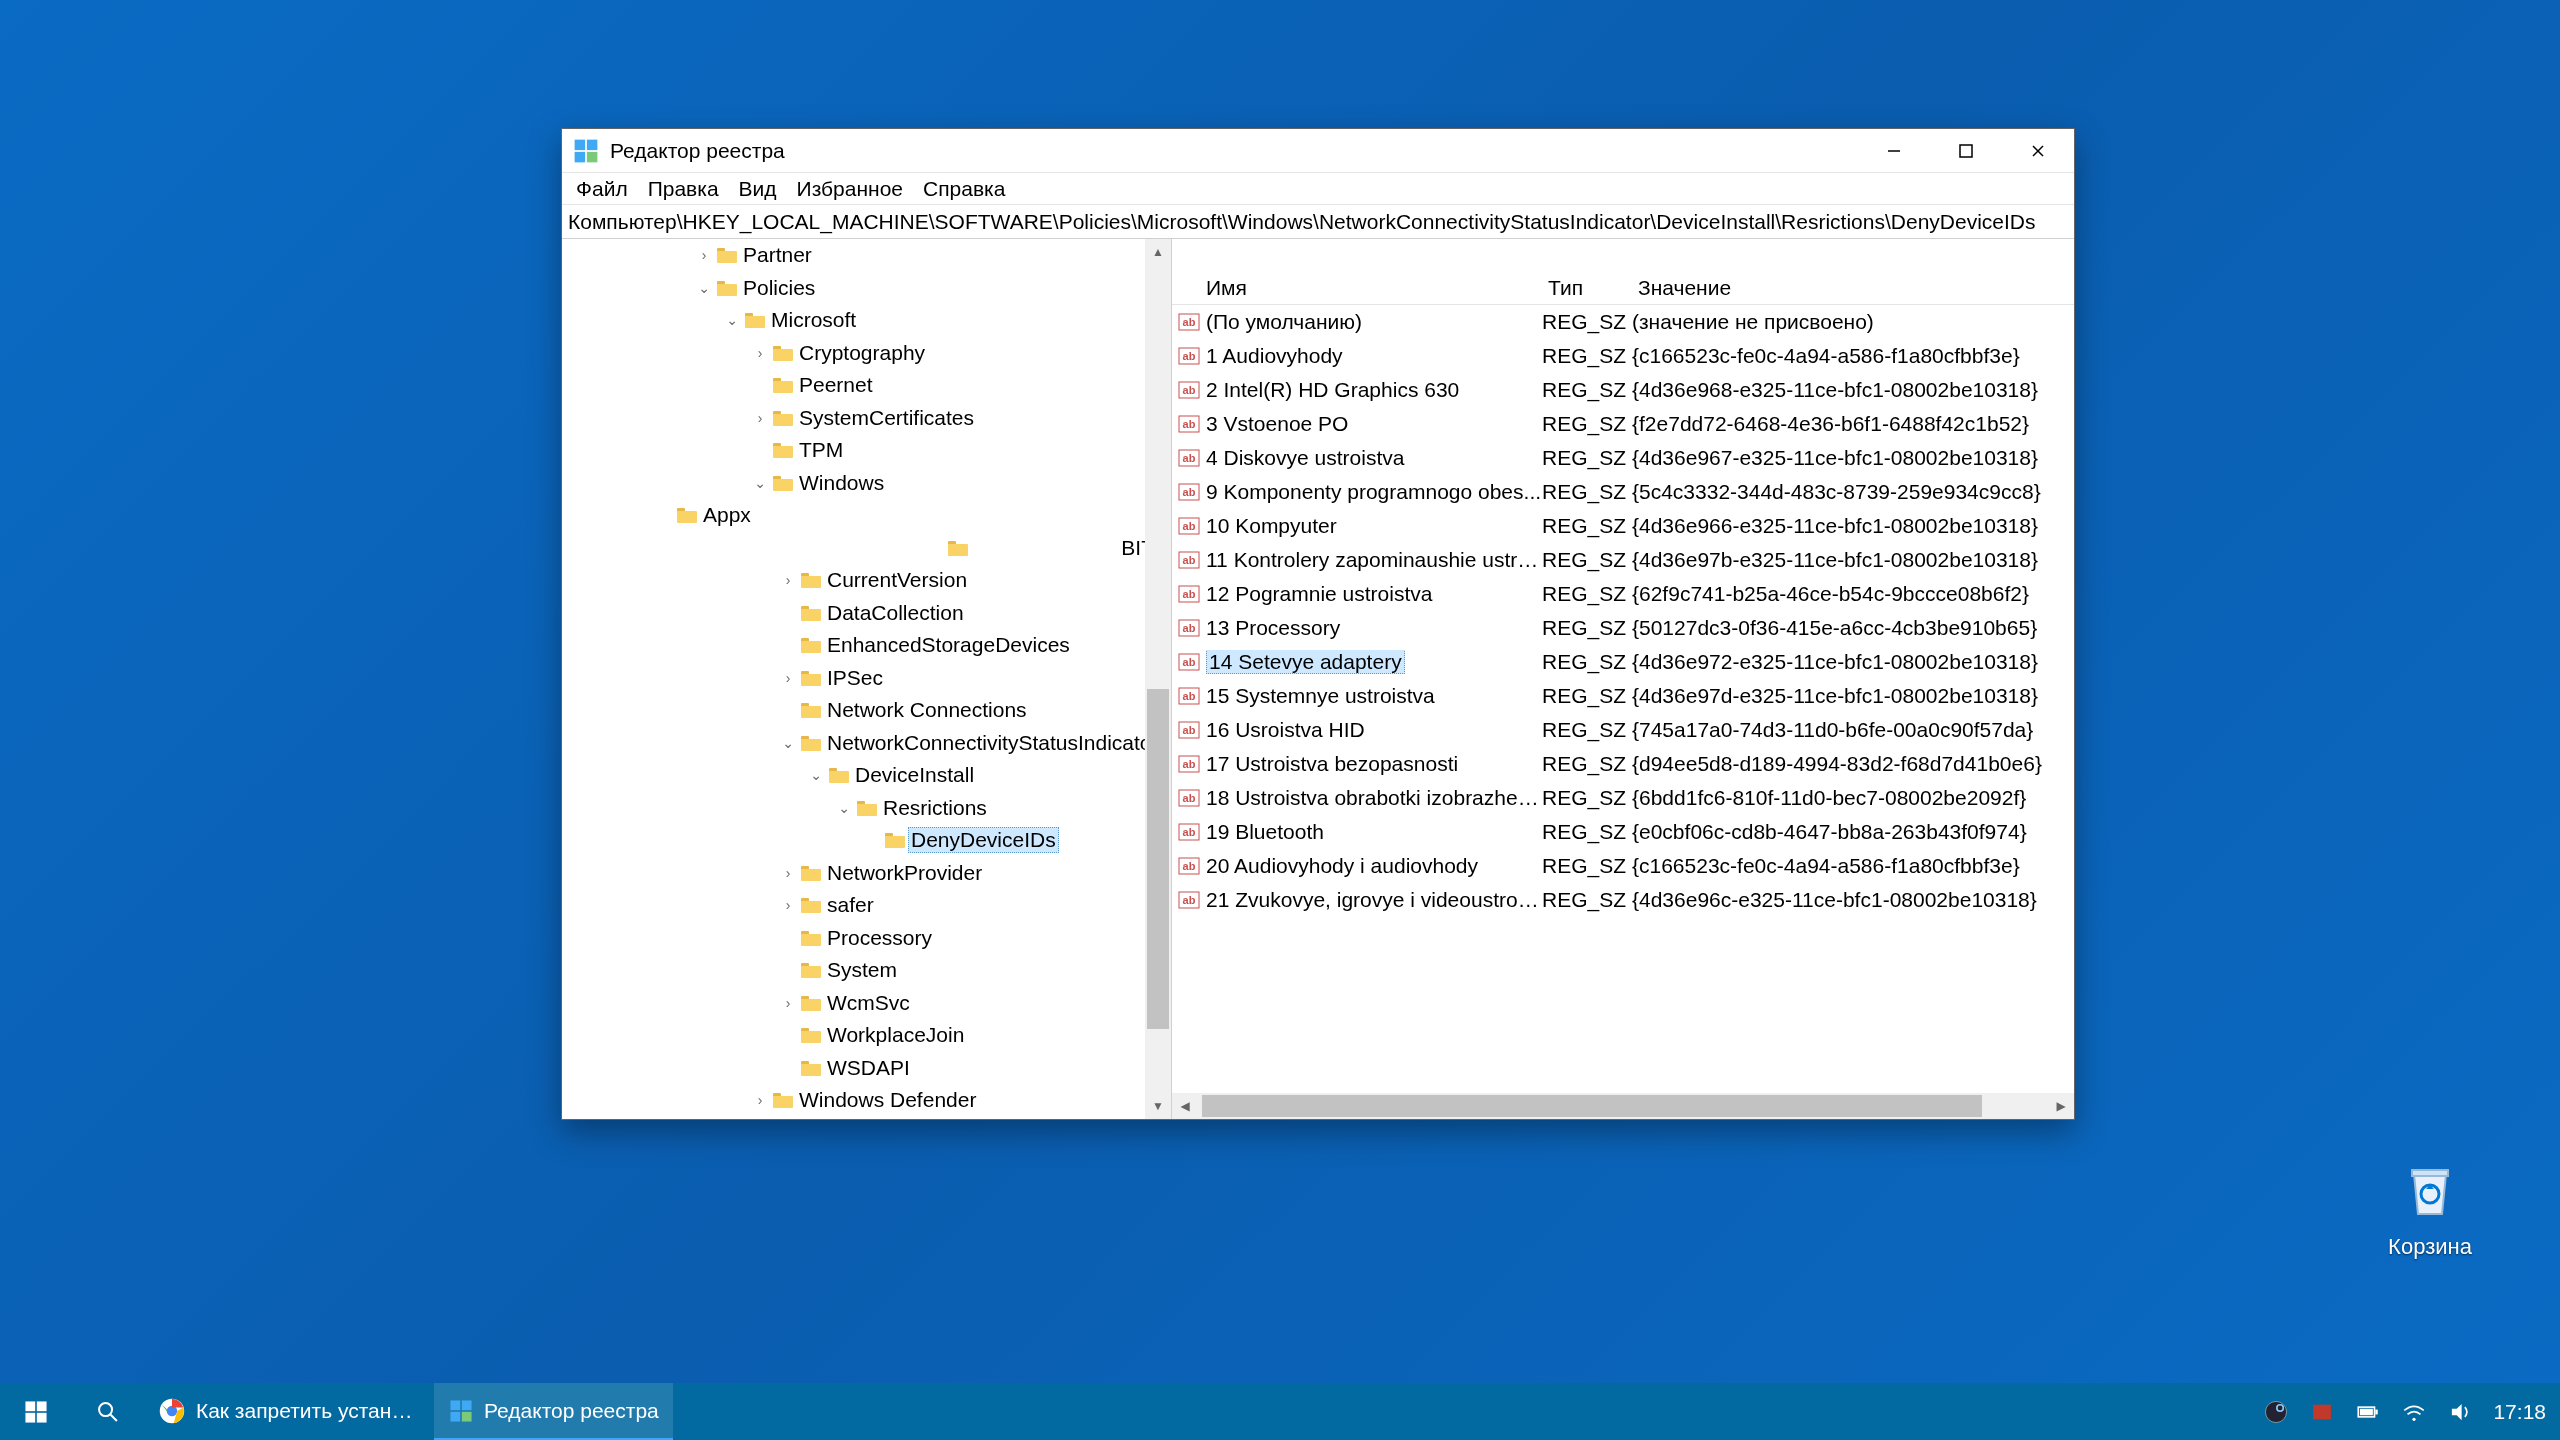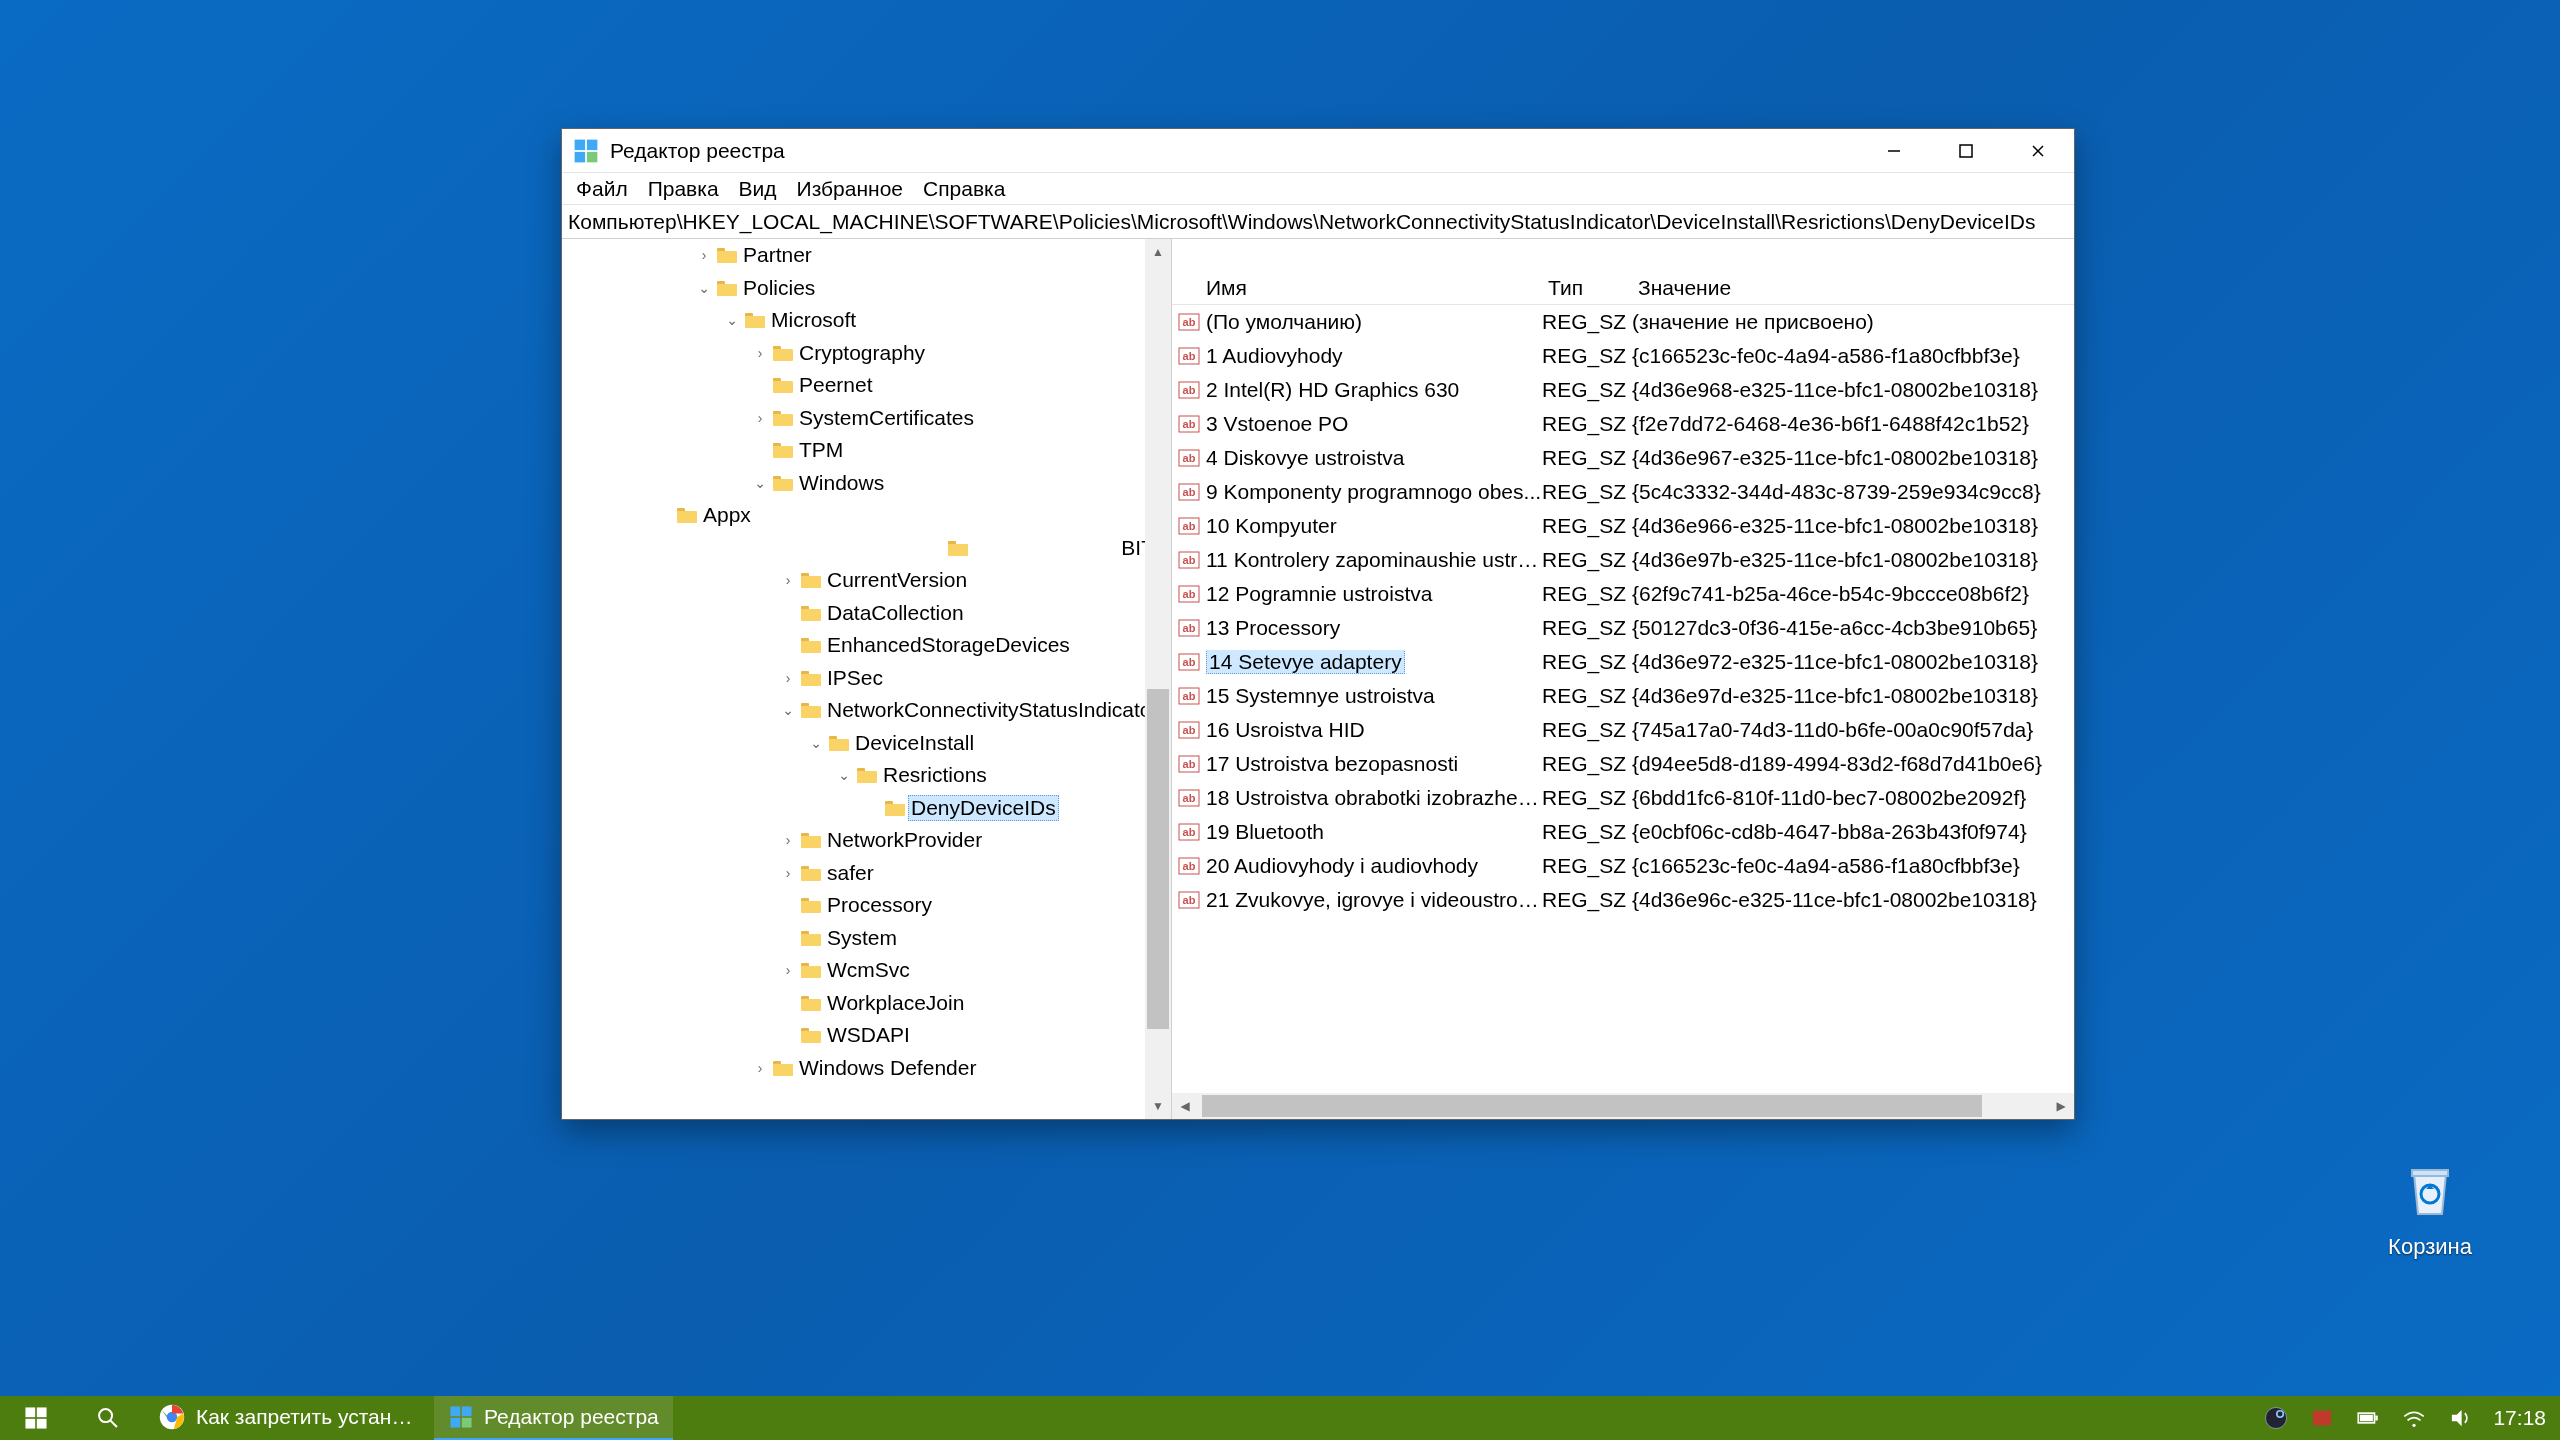--- a/index.html
+++ b/index.html
@@ -47,21 +47,21 @@
 .list-row .ico { width: 26px; height: 22px; margin-left: 4px; margin-right: 4px; display: inline-flex; align-items: center; justify-content: center; }
 .list-row .nm { width: 336px; overflow: hidden; text-overflow: ellipsis; white-space: nowrap; }
 .list-row.sel .nm span { border: 1px dotted #5a9bd4; background: #cde8ff; padding: 0 2px; }
 .list-row .tp { width: 90px; }
 .list-row .vl { flex: 1; white-space: nowrap; }
 .list-hscroll { height: 26px; background: #f0f0f0; display: flex; align-items: center; position: relative; }
 .list-hscroll .arrow { width: 26px; display: flex; align-items: center; justify-content: center; color: #666; font-size: 12px; height: 26px; }
 .list-hscroll .thumb { position: absolute; top: 2px; bottom: 2px; left: 30px; width: 780px; background: #c2c2c2; }
 
 
-.taskbar { position: absolute; left: 0; right: 0; bottom: 0; height: 44px; background: #4d7c0f; display: flex; align-items: stretch; color: #fff; font-size: 21px; }
+.taskbar { position: absolute; left: 0; right: 0; bottom: 0; height: 57px; background: #0369a1; display: flex; align-items: stretch; color: #fff; font-size: 21px; }
 .tb-btn { width: 72px; display: flex; align-items: center; justify-content: center; }
 .tb-task { display: flex; align-items: center; padding: 0 14px; gap: 10px; max-width: 290px; border-bottom: 2px solid transparent; }
 .tb-task.active { background: rgba(255,255,255,.12); border-bottom-color: #3ea6ff; }
 .tb-task .lbl { white-space: nowrap; overflow: hidden; text-overflow: ellipsis; }
 .tray { margin-left: auto; display: flex; align-items: center; gap: 20px; padding: 0 14px; }
 .tray .clock { font-size: 21px; }
 .tray svg, .tb-btn svg, .tb-task svg { width: 26px; height: 26px; }
 .tb-task.chrome svg { width: 28px; height: 28px; }
 
 
@@ -257,20 +257,30 @@
             <span class="exp">›</span>
             <span class="fold">
               <svg class="folder-svg" width="22" height="18" viewBox="0 0 22 18">
                 <rect class="tab" x="1" y="2" width="8" height="4" rx="1"></rect>
                 <rect class="body" x="1" y="5" width="20" height="12" rx="1"></rect>
               </svg>
             </span>
             <span class="lbl">IPSec</span>
           </div>
           <div class="tree-row" style="padding-left: 216px;">
+            <span class="exp"></span>
+            <span class="fold">
+              <svg class="folder-svg" width="22" height="18" viewBox="0 0 22 18">
+                <rect class="tab" x="1" y="2" width="8" height="4" rx="1"></rect>
+                <rect class="body" x="1" y="5" width="20" height="12" rx="1"></rect>
+              </svg>
+            </span>
+            <span class="lbl">Network Connections</span>
+          </div>
+          <div class="tree-row" style="padding-left: 216px;">
             <span class="exp">⌄</span>
             <span class="fold">
               <svg class="folder-svg" width="22" height="18" viewBox="0 0 22 18">
                 <rect class="tab" x="1" y="2" width="8" height="4" rx="1"></rect>
                 <rect class="body" x="1" y="5" width="20" height="12" rx="1"></rect>
               </svg>
             </span>
             <span class="lbl">NetworkConnectivityStatusIndicator</span>
           </div>
           <div class="tree-row" style="padding-left: 244px;">

